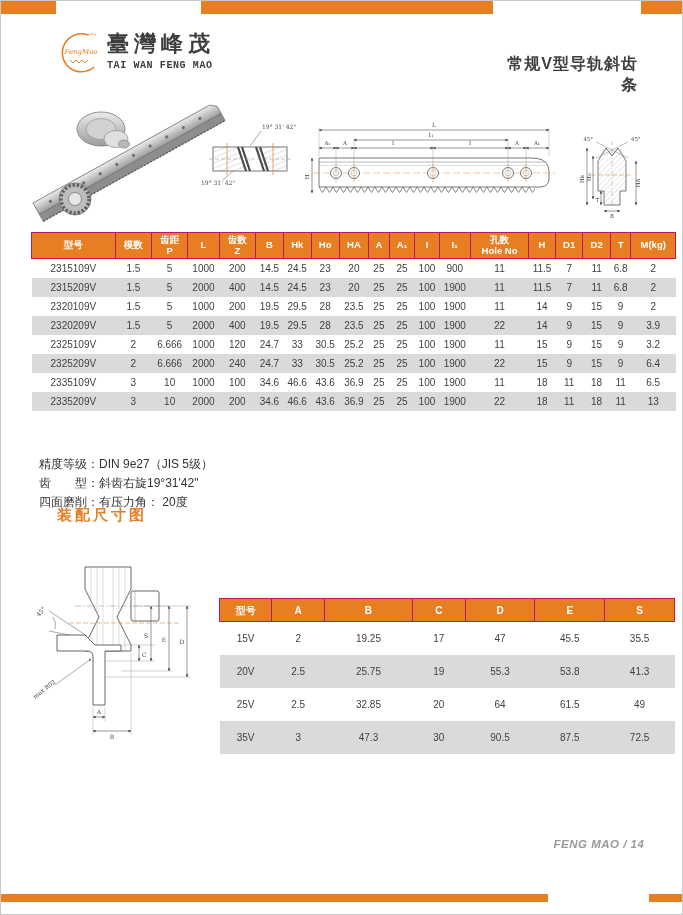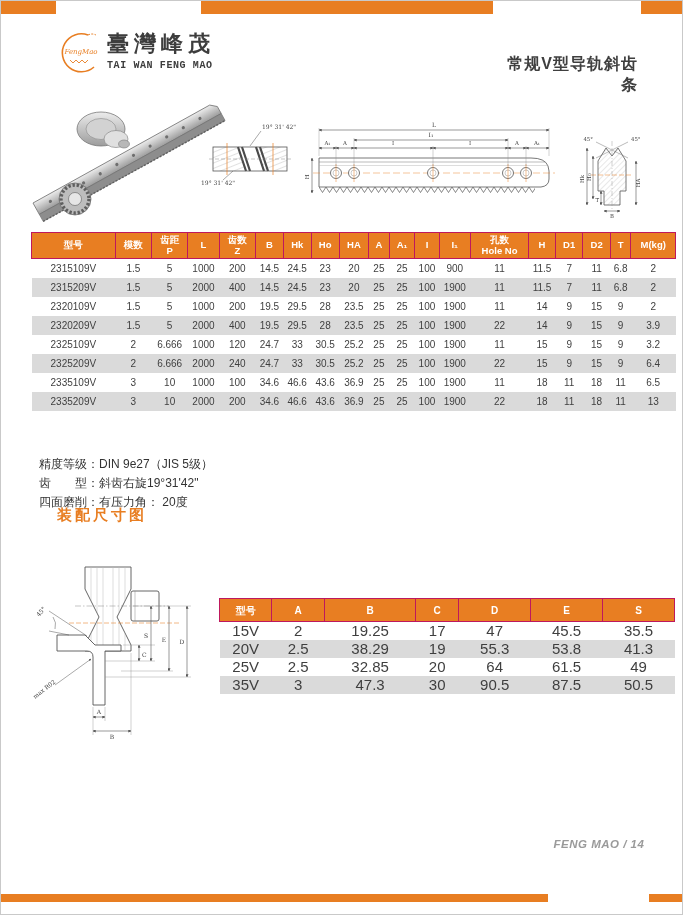--- a/index.html
+++ b/index.html
@@ -46,21 +46,21 @@
   .specs .c1{ width:224px; }
   .specs .c2{ width:193px; }
   .specs .c3{ width:213px; }
 
   .assembly-heading{ position:absolute; left:38px; top:505px; color:var(--accent);
                      font-size:15px; font-weight:bold; letter-spacing:3px;margin-left:18px; }
 
   
   .asm-table-wrap{ position:absolute; left:218px; top:597px; width:456px; }
   .asm-table th{ height:23px; font-size:10px; }
-  .asm-table td{ height:18px; font-size:15px; }
+  .asm-table td{ height:33px; font-size:10px; }
   .asm-table th:first-child{ width:11.5%; }
 
   
   .footer-bar-left{ position:absolute; left:0; top:893px; width:547px; height:8px; background:var(--accent); }
   .footer-bar-right{ position:absolute; left:648px; top:893px; width:35px; height:8px; background:var(--accent); }
   .footer-text{ position:absolute; left:552px; top:837px; width:92px; text-align:center;
                 font-size:11.5px; font-weight:bold; font-style:italic; color:#9a9a9a; letter-spacing:0.5px; }
 </style>
 </head>
 <body>
@@ -543,21 +543,21 @@
             <td>2</td>
             <td>19.25</td>
             <td>17</td>
             <td>47</td>
             <td>45.5</td>
             <td>35.5</td>
           </tr>
           <tr>
             <td>20V</td>
             <td>2.5</td>
-            <td>38.29</td>
+            <td>25.75</td>
             <td>19</td>
             <td>55.3</td>
             <td>53.8</td>
             <td>41.3</td>
           </tr>
           <tr>
             <td>25V</td>
             <td>2.5</td>
             <td>32.85</td>
             <td>20</td>
@@ -565,21 +565,21 @@
             <td>61.5</td>
             <td>49</td>
           </tr>
           <tr>
             <td>35V</td>
             <td>3</td>
             <td>47.3</td>
             <td>30</td>
             <td>90.5</td>
             <td>87.5</td>
-            <td>50.5</td>
+            <td>72.5</td>
           </tr>
         </tbody>
       </table>
   </div>
 
   <div class="footer-bar-left"></div>
   <div class="footer-text">FENG MAO / 14</div>
   <div class="footer-bar-right"></div>
 
 </div>

